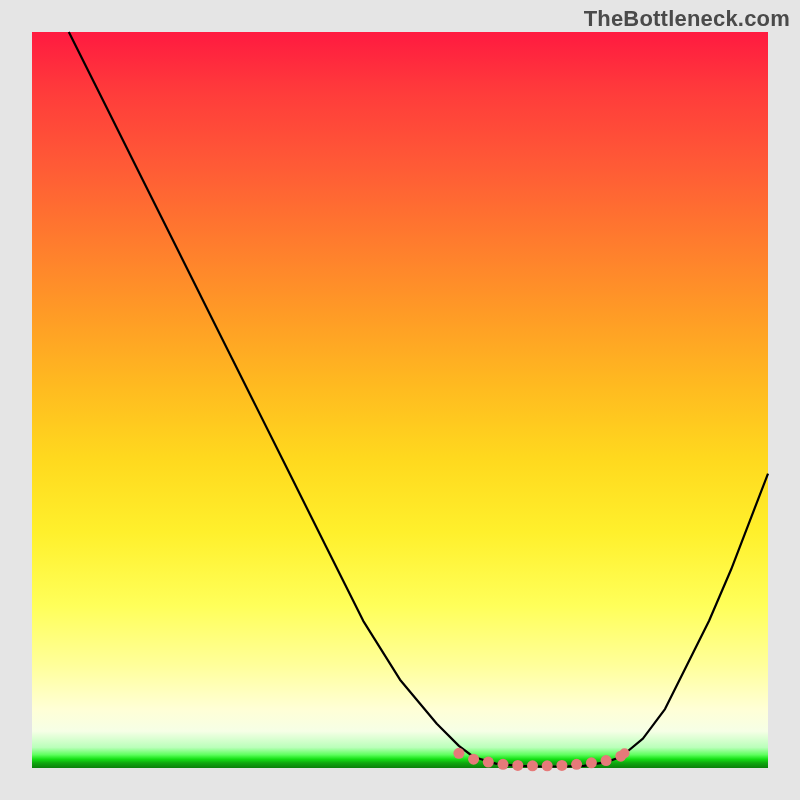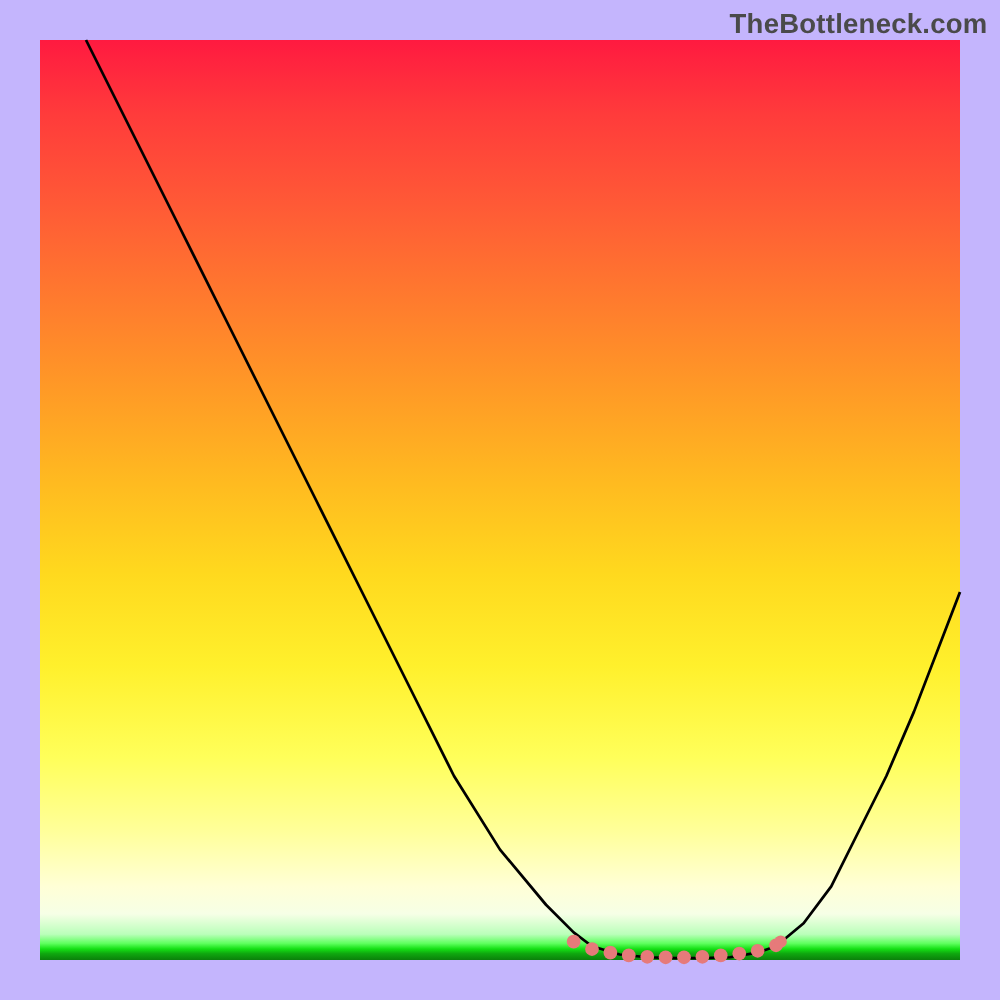--- a/index.html
+++ b/index.html
@@ -8,21 +8,21 @@
     width: 800px;
     height: 800px;
     background: #000;
     overflow: hidden;
     font-family: Arial, Helvetica, sans-serif;
   }
   .frame {
     position: relative;
     width: 800px;
     height: 800px;
-    background: #c4b5fd;
+    background: #e5e5e5;
   }
   .plot-area {
     position: absolute;
     left: 32px;
     top: 32px;
     width: 736px;
     height: 736px;
     
     background: linear-gradient(
       to bottom,

